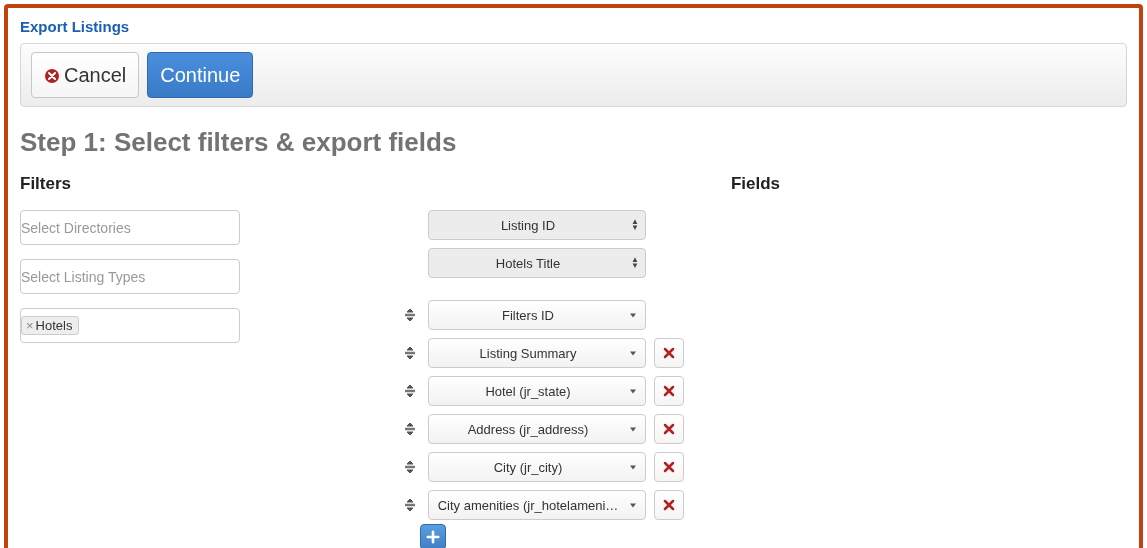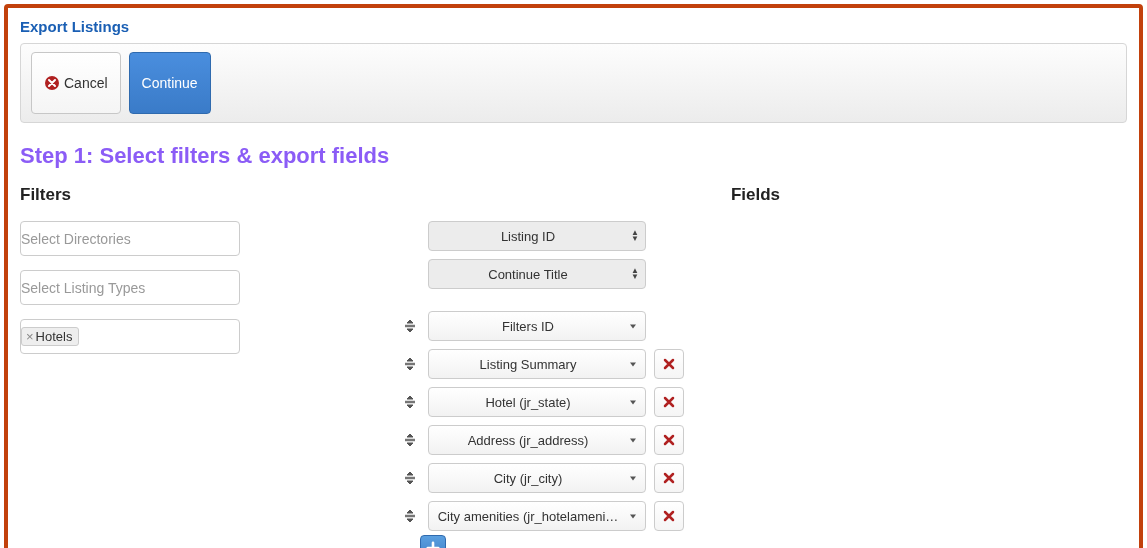--- a/index.html
+++ b/index.html
@@ -28,46 +28,46 @@
     border: 1px solid #d6d6d6;
     border-radius: 4px;
     padding: 8px 10px;
     display: flex;
     gap: 8px;
   }
   .btn {
     display: inline-flex;
     align-items: center;
     gap: 4px;
-    font-size: 14px;
+    font-size: 20px;
     line-height: 20px;
-    padding: 20px 12px;
+    padding: 12px 12px;
     border-radius: 4px;
     cursor: pointer;
     border: 1px solid transparent;
   }
   .btn-default {
     background: linear-gradient(#ffffff, #f5f5f5);
     border-color: #c7c7c7;
     color: #333;
   }
   .btn-primary {
     background: linear-gradient(#4a8ede, #3a7bc8);
     border-color: #2f6aae;
     color: #fff;
   }
   .icon-cancel {
     width: 16px; height: 16px;
     display: inline-block;
   }
   .step-heading {
-    font-size: 22px;
+    font-size: 26px;
     font-weight: 700;
     margin: 20px 0 16px 0;
-    color: #8b5cf6;
+    color: #737373;
   }
   .cols {
     display: flex;
   }
   .col-filters {
     width: 380px;
   }
   .col-fields {
     flex: 1;
     text-align: center;
@@ -261,21 +261,21 @@
               <span class="disptext">Listing ID</span>
               <span class="native-updown">
                 <span>▲</span>
                 <span>▼</span>
               </span>
             </div>
           </div>
           <div class="field-row">
             <div class="drag-col"></div>
             <div class="select-box native">
-              <span class="disptext">Continue Title</span>
+              <span class="disptext">Hotels Title</span>
               <span class="native-updown">
                 <span>▲</span>
                 <span>▼</span>
               </span>
             </div>
           </div>
           <div style="height: 6px;"></div>
           <div class="field-row">
             <div class="drag-col">
               <span class="drag-handle"><svg viewBox="0 0 14 14" width="14" height="14">

